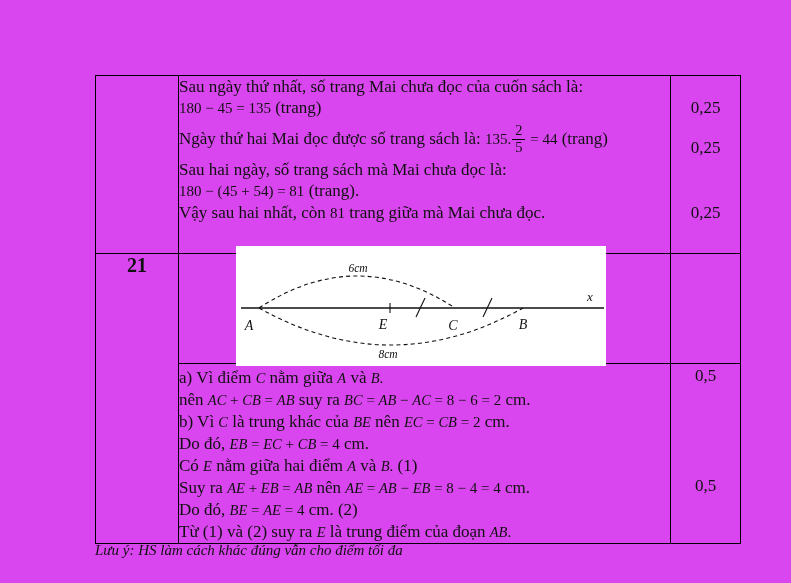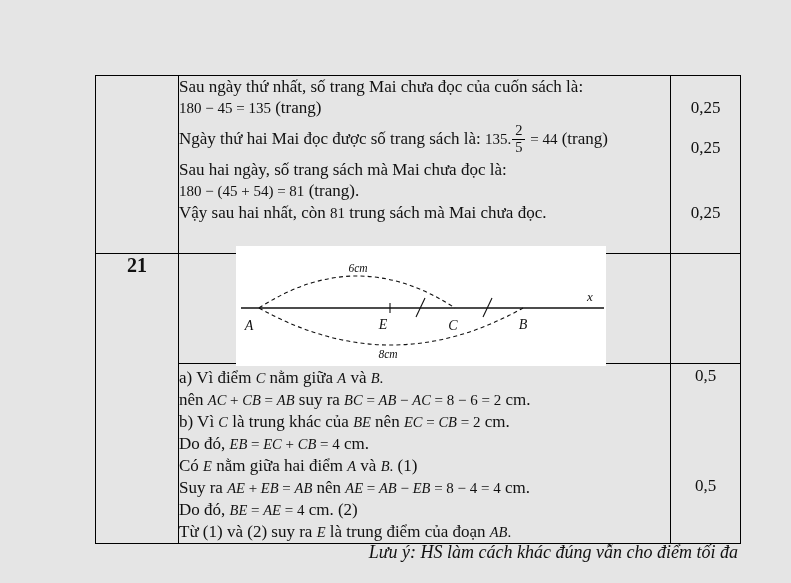--- a/index.html
+++ b/index.html
@@ -1,19 +1,19 @@
 <!DOCTYPE html>
 <html><head>
 <meta charset="utf-8">
 <style>
   html,body { margin:0; padding:0; background:#ffffff; }
   .sheet {
     position:relative;
     width:791px; height:583px;
-    background:#e5e5e5;
+    background:#d946ef;
     font-family:"Liberation Serif","DejaVu Serif",serif;
     color:#111111;
     overflow:hidden;
   }
   table.answer-table {
     position:absolute; left:95px; top:75px;
     border-collapse:collapse;
     table-layout:fixed;
     z-index:1;
   }
@@ -75,41 +75,41 @@
   .diagram svg { display:block; }
   .dg-label {
     font-family:"Liberation Serif","DejaVu Serif",serif;
     font-style:italic;
     fill:#111;
   }
 
   .note {
     position:absolute;
     left:95px; top:542px; width:643px;
-    text-align:right;
+    text-align:left;
     font-style:italic;
-    font-size:18px;
+    font-size:15px;
   }
 </style>
 </head>
 <body>
 
 <div class="sheet">
 
   <table class="answer-table">
     <tbody>
         <tr class="row-1">
       <td class="col-q q-cell"></td>
       <td class="col-c content-cell">
             <div class="line"><span class="seg-t">Sau ngày thứ nhất, số trang Mai chưa đọc của cuốn sách là:</span></div>
             <div class="line"><span class="seg-m">180 − 45 = 135</span><span class="seg-t"> (trang)</span></div>
             <div class="line tall"><span class="seg-t">Ngày thứ hai Mai đọc được số trang sách là: </span><span class="seg-m">135.</span><span class="frac"><span class="num">2</span><span class="den">5</span></span><span class="seg-m"> = 44</span><span class="seg-t"> (trang)</span></div>
             <div class="line"><span class="seg-t">Sau hai ngày, số trang sách mà Mai chưa đọc là:</span></div>
             <div class="line"><span class="seg-m">180 − (45 + 54) = 81</span><span class="seg-t"> (trang).</span></div>
-            <div class="line"><span class="seg-t">Vậy sau hai nhất, còn </span><span class="seg-m">81</span><span class="seg-t"> trung sách mà Mai chưa đọc.</span></div>
+            <div class="line"><span class="seg-t">Vậy sau hai nhất, còn </span><span class="seg-m">81</span><span class="seg-t"> trang giữa mà Mai chưa đọc.</span></div>
           </td>
       <td class="col-s score-cell r1">
             <div class="score">0,25</div>
             <div class="score">0,25</div>
             <div class="score">0,25</div>
           </td>
     </tr>
     <tr class="row-2">
       <td class="col-q q-cell" rowspan="2">
         <span>21</span>

